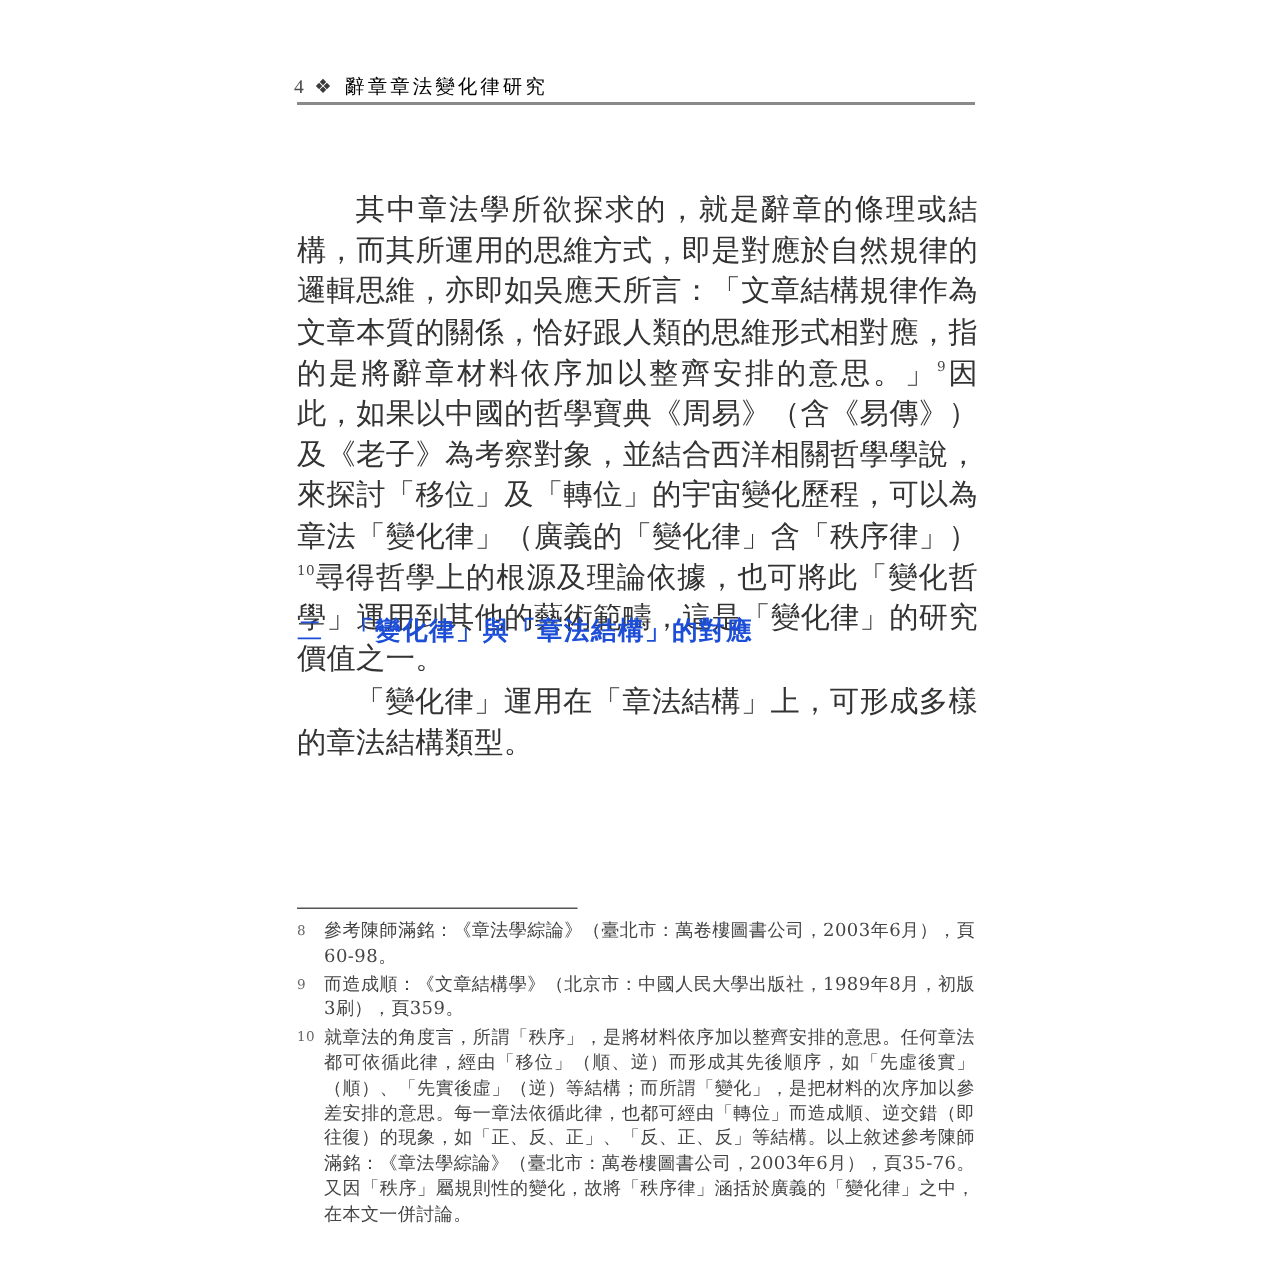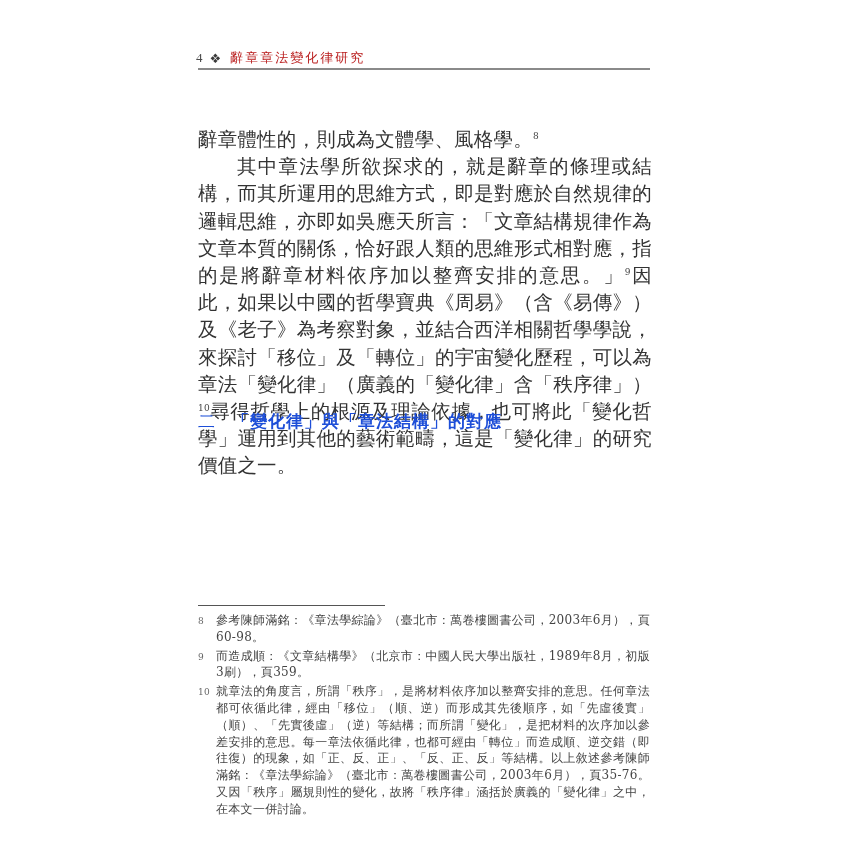--- a/index.html
+++ b/index.html
@@ -39,21 +39,21 @@
       margin-right: 6px;
     }
     .running-header .ornament {
       font-size: 13px;
       margin-right: 8px;
       color: #3a3a3a;
     }
     .running-header .book-title {
       font-size: 13px;
       letter-spacing: 2px;
-      color: #b91c1c;
+      color: #000000;
     }
     .header-rule {
       position: absolute;
       left: 198px;
       top: 68px;
       width: 452px;
       height: 2px;
       background: #8a8a8a;
     }
     .body-text {
@@ -135,29 +135,29 @@
 <div class="page">
 
   <div class="running-header">
     <span class="page-num">4</span>
     <span class="ornament">❖</span>
     <span class="book-title">辭章章法變化律研究</span>
   </div>
   <div class="header-rule"></div>
 
   <div class="body-text block-1">
-    <p><span>辭章體性的，則成為文體學、風格學。</span><span class="fn-ref">8</span></p>
     <p class="indent"><span>其中章法學所欲探求的，就是辭章的條理或結構，而其所運用的思維方式，即是對應於自然規律的邏輯思維，亦即如吳應天所言：「文章結構規律作為文章本質的關係，恰好跟人類的思維形式相對應，指的是將辭章材料依序加以整齊安排的意思。」</span><span class="fn-ref">9</span><span>因此，如果以中國的哲學寶典《周易》（含《易傳》）及《老子》為考察對象，並結合西洋相關哲學學說，來探討「移位」及「轉位」的宇宙變化歷程，可以為章法「變化律」（廣義的「變化律」含「秩序律」）</span><span class="fn-ref">10</span><span>尋得哲學上的根源及理論依據，也可將此「變化哲學」運用到其他的藝術範疇，這是「變化律」的研究價值之一。</span></p>
   </div>
 
   <div class="section-heading">
     <span class="sec-num">二</span><span>「變化律」與「章法結構」的對應</span>
   </div>
 
   <div class="body-text block-2">
+    <p class="indent">「變化律」運用在「章法結構」上，可形成多樣的章法結構類型。</p>
   </div>
 
   <div class="footnote-rule"></div>
 
   <div class="footnotes">
     <div class="footnote">
       <span class="fn-num">8</span>
       <span class="fn-text">參考陳師滿銘：《章法學綜論》（臺北市：萬卷樓圖書公司，2003年6月），頁60-98。</span>
     </div>
     <div class="footnote">

